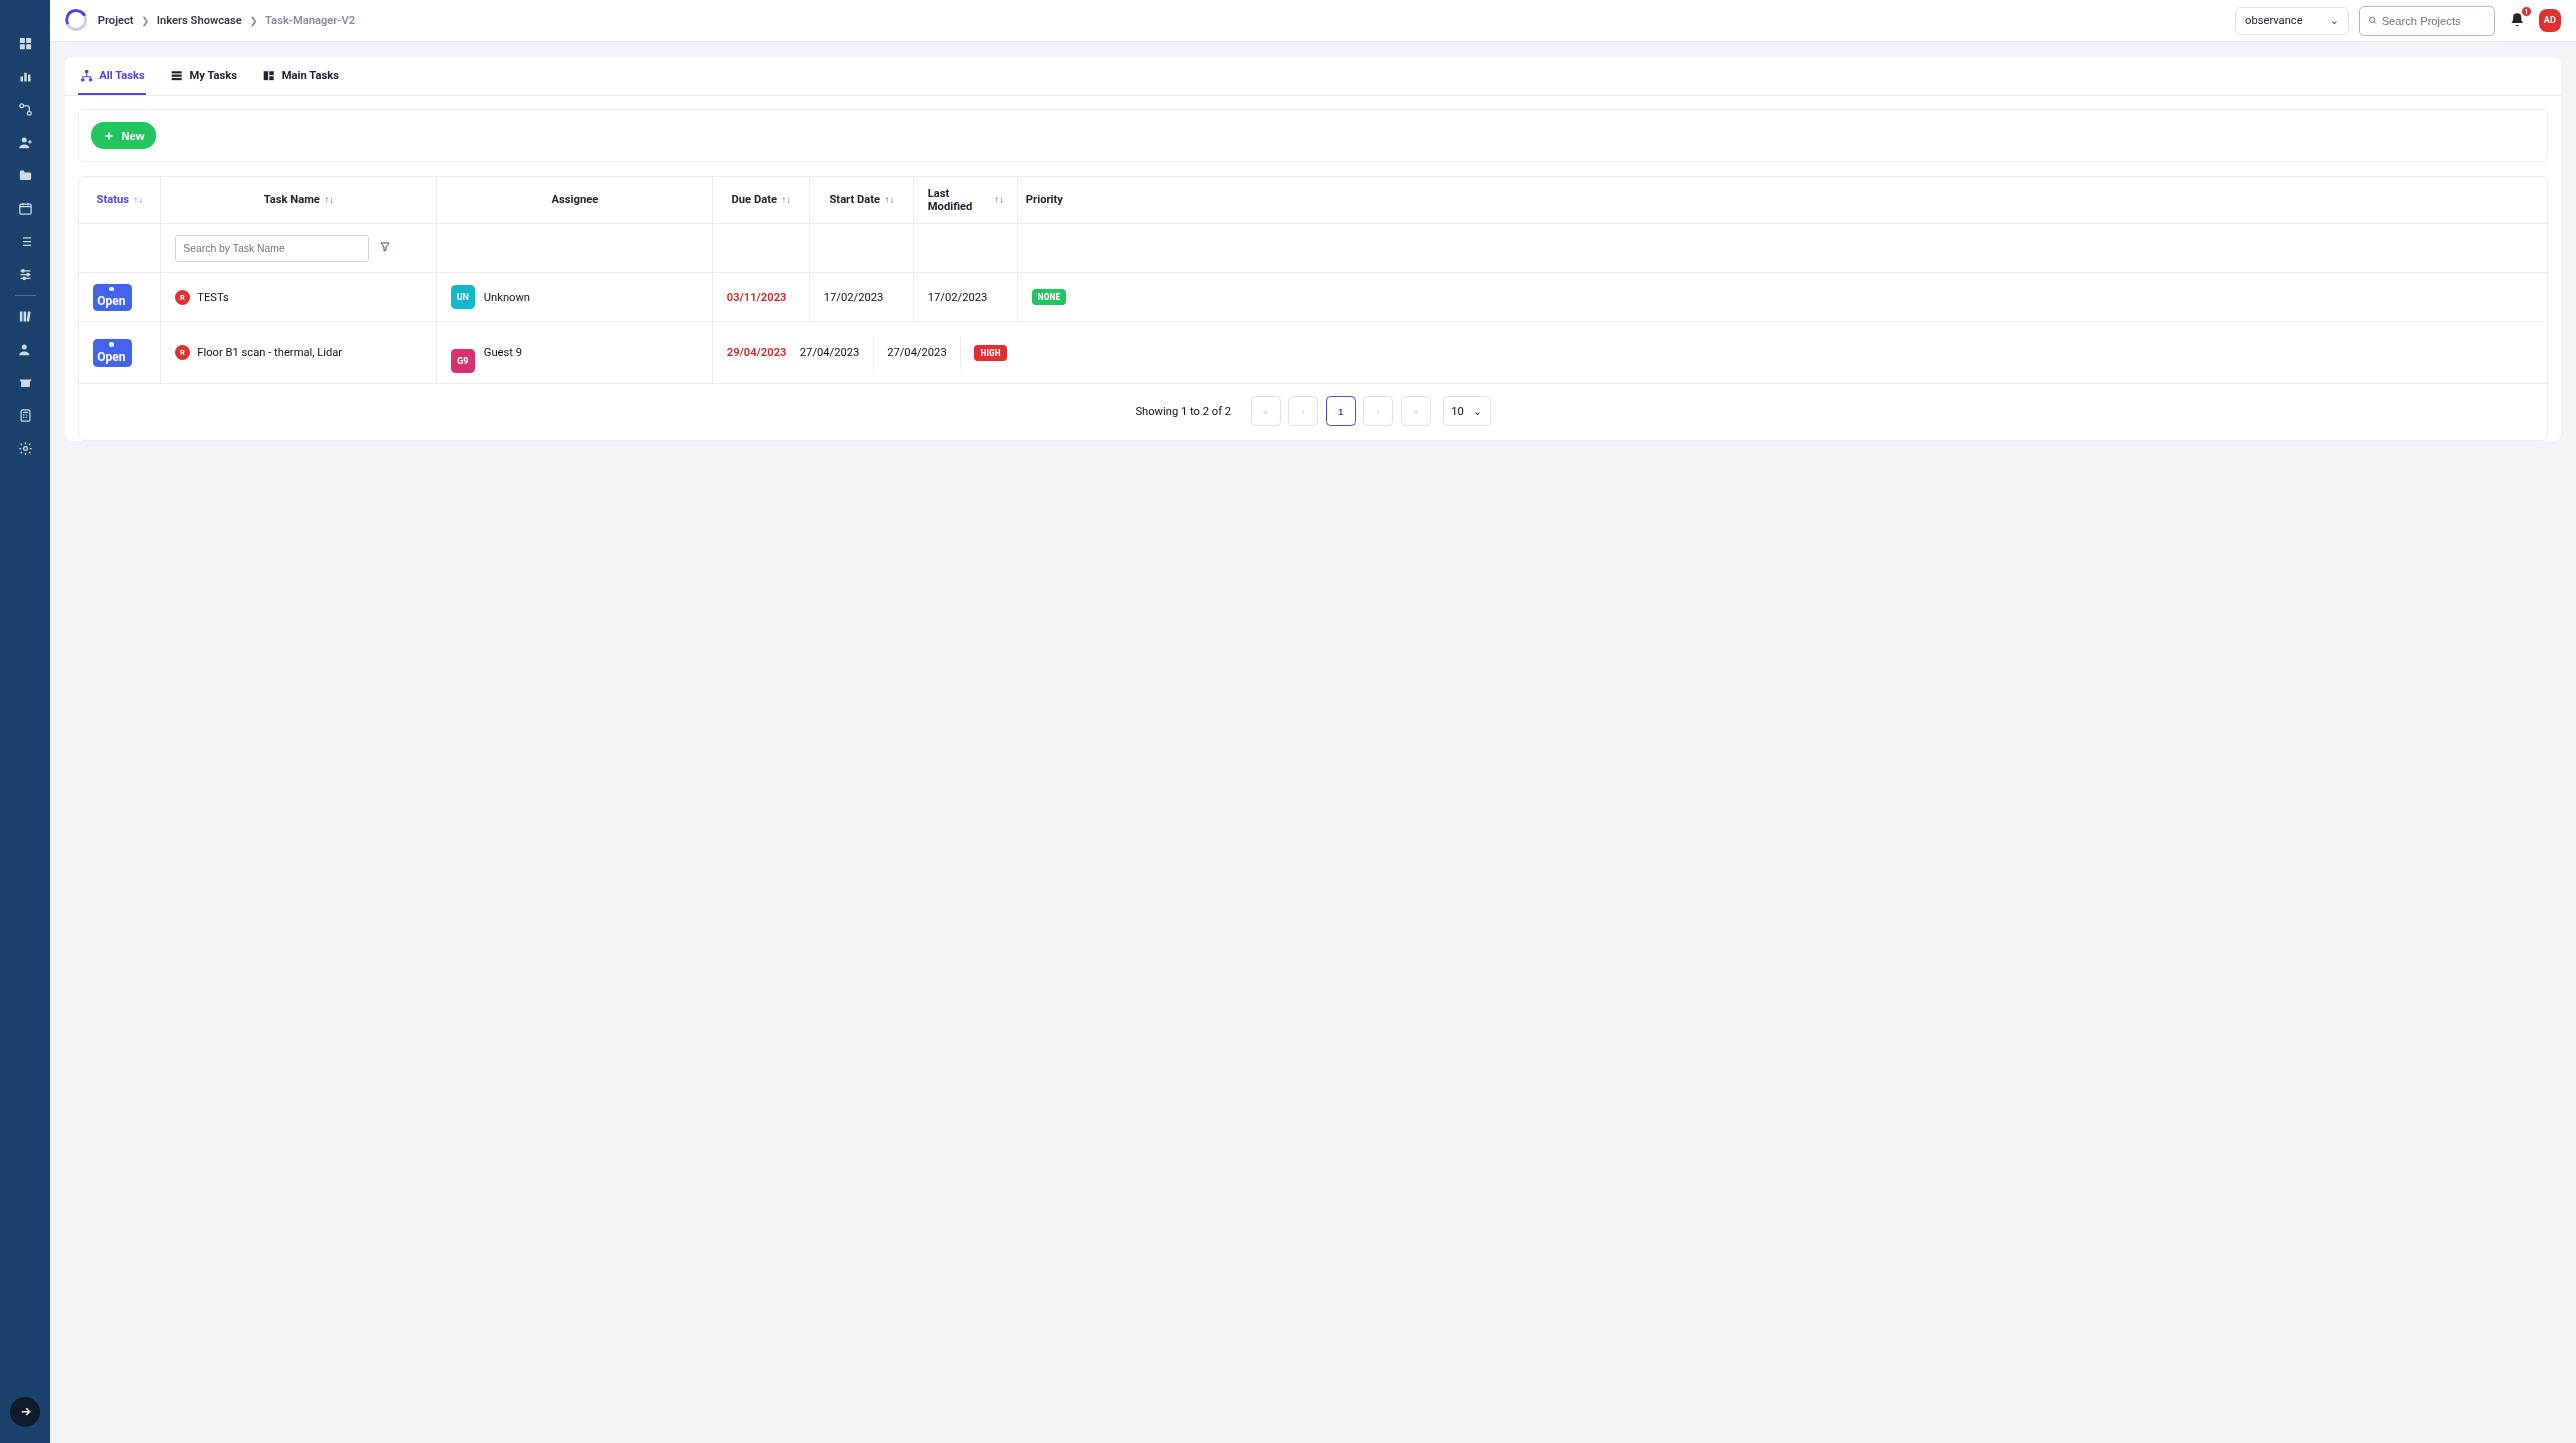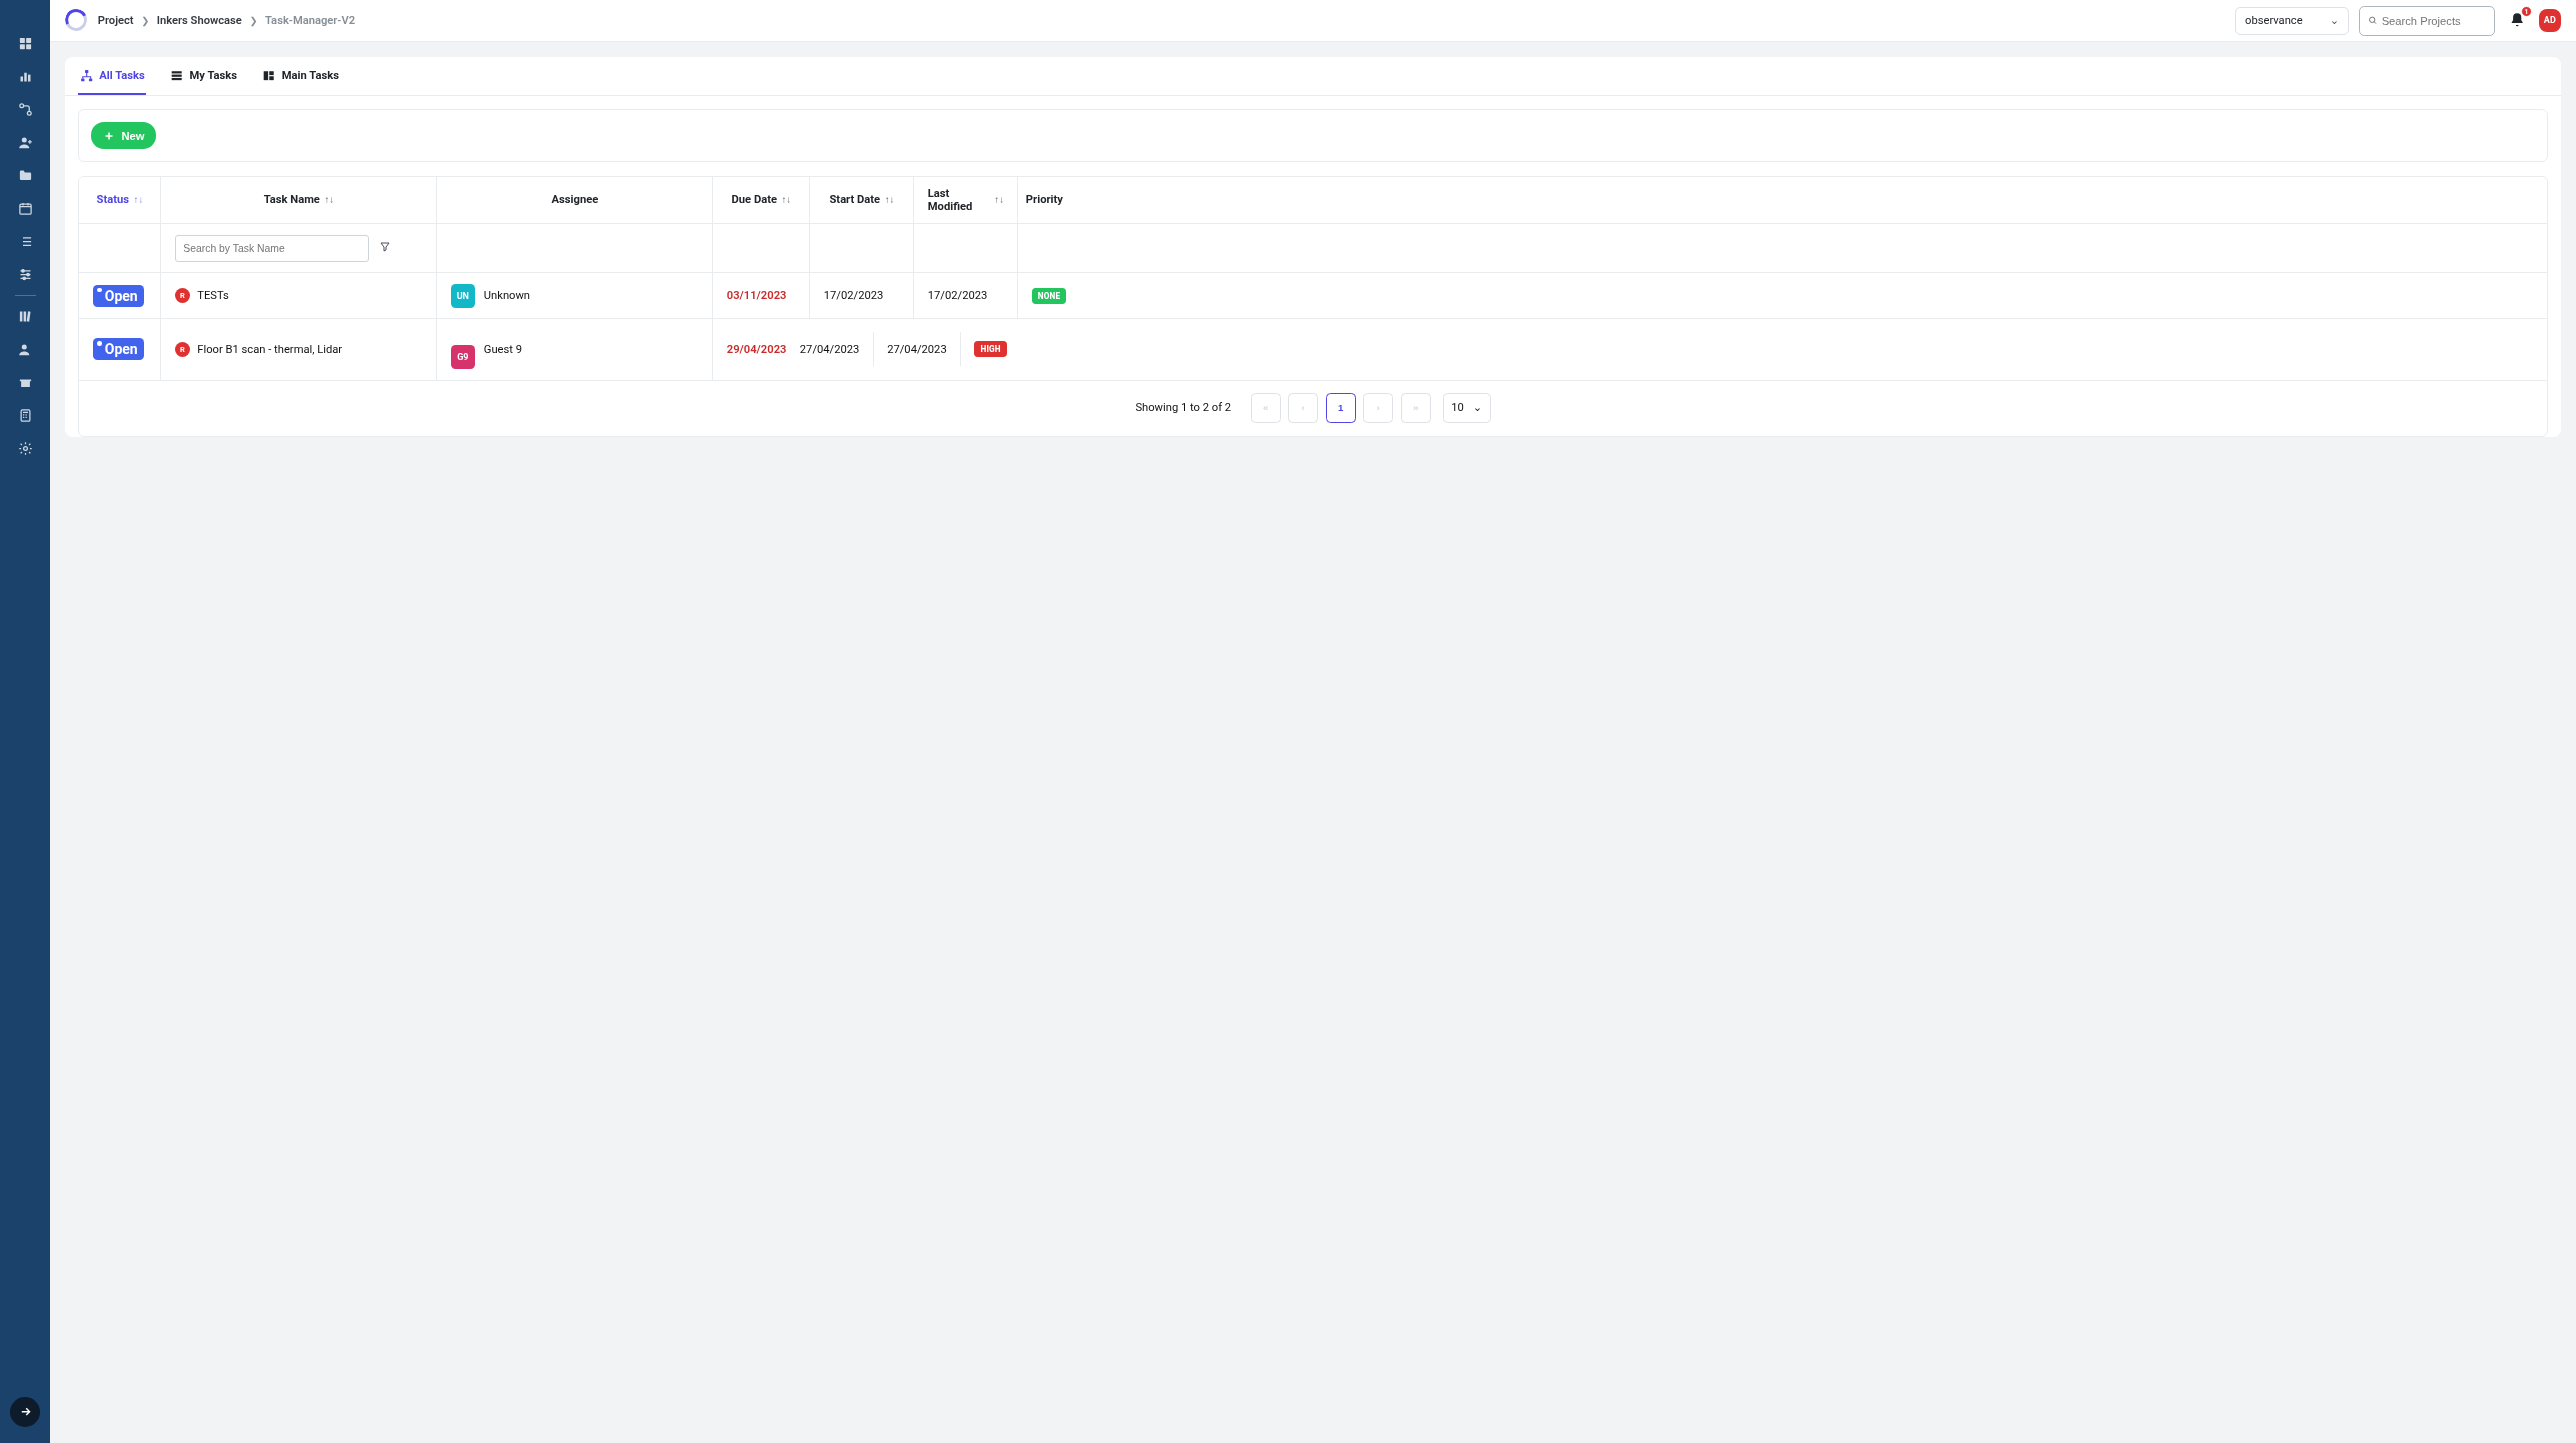--- a/index.html
+++ b/index.html
@@ -60,21 +60,21 @@
   .tbody-row { border-bottom: 0.7px solid #e9ecef; }
   .tbody-row:last-child { border-bottom: none; }
   .th { color: #212529; font-weight: 700; gap: 4.5px; cursor: pointer; background:#fff;justify-content:center;}
   .th.active { color: #4f46e5; }
   .sort-icon { font-size: 9.7px; color: inherit; opacity:0.7;}
   .filter-cell { background:#fff; }
   .filter-cell input { height: 27px; width: 194px; border: 0.7px solid #ced4da; border-radius: 3px; padding: 0 7.5px; font-size: 10.4px; outline: none; }
   .filter-icon { margin-left: 10.4px; color:#495057; cursor:pointer;}
   .filter-icon svg{width:12px; height:12px;}
 
-  .status-badge { background: #4263eb; color: #fff; border-radius: 4.5px; padding: 3px 6.7px 3px 4.5px; font-size: 14px; font-weight: 700; display: inline-flex; gap: 3px; }
+  .status-badge { background: #4263eb; color: #fff; border-radius: 4.5px; padding: 3px 6.7px 3px 4.5px; font-size: 12px; font-weight: 700; display: inline-flex; align-items: center; gap: 3px; flex-direction: column; }
   .status-dot { width: 4.5px; height: 4.5px; border-radius: 50%; background: #fff; display:inline-block;}
   .mini-avatar { width: 15px; height: 15px; border-radius: 50%; color: #fff; font-size: 7.5px; font-weight: 700; display: inline-flex; align-items: center; justify-content: center; margin-right: 7.5px; flex-shrink:0;}
   .mini-avatar.red { background: #e03131; }
   .assignee-avatar { width: 24px; height: 24px; border-radius: 4.5px; color: #fff; font-size: 9px; font-weight: 700; display: inline-flex; align-items: center; justify-content: center; margin-right: 9px; flex-shrink:0;}
   .assignee-avatar.teal { background: #12b8c8; }
   .assignee-avatar.pink { background: #d6336c; margin-top: 16px; }
   .due-date { color: #c92a2a; font-weight: 600; }
   .priority-badge { color: #fff; border-radius: 3.7px; padding: 3px 6px; font-size: 8.2px; font-weight: 800; letter-spacing: 0.2px;}
   .priority-badge.none { background: #22c55e; }
   .priority-badge.high { background: #e03131; }

